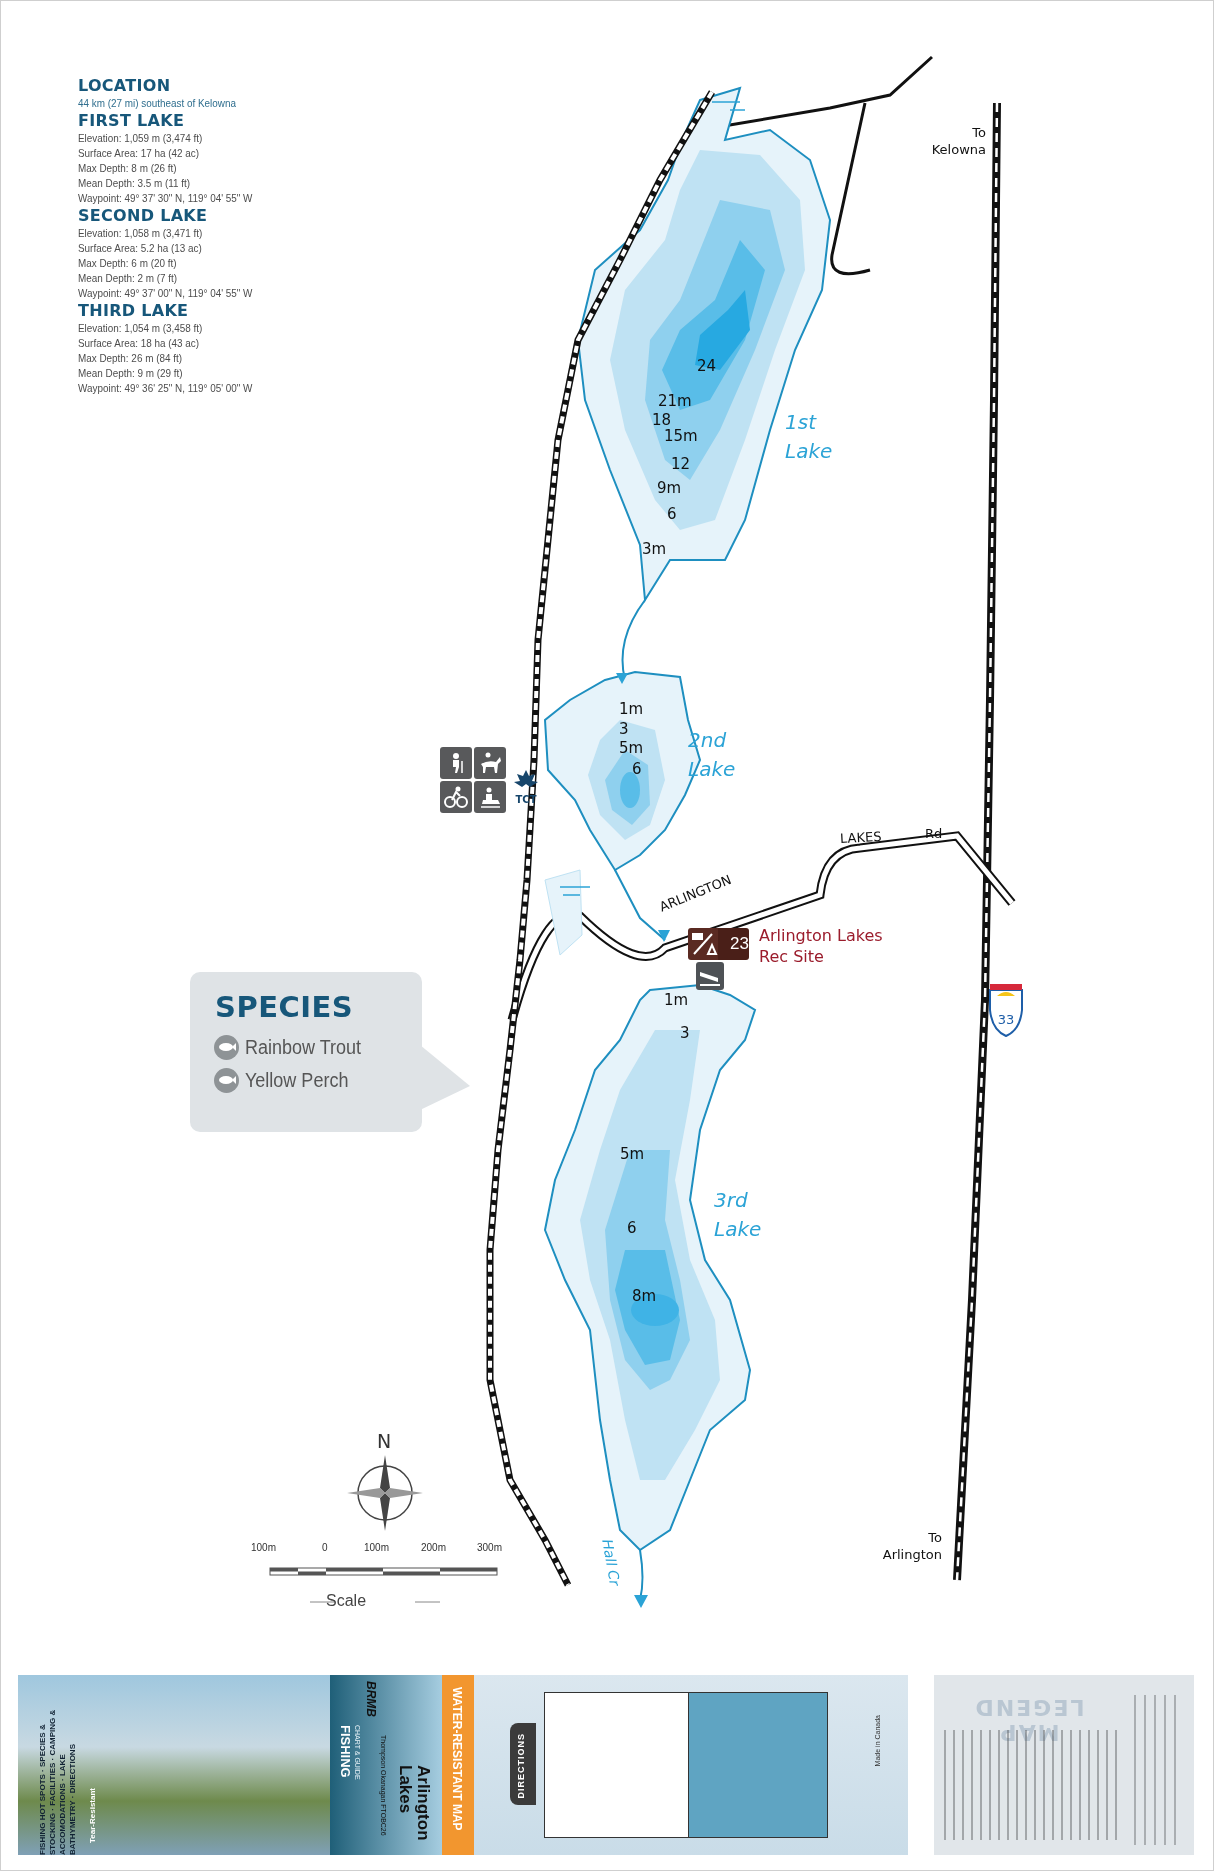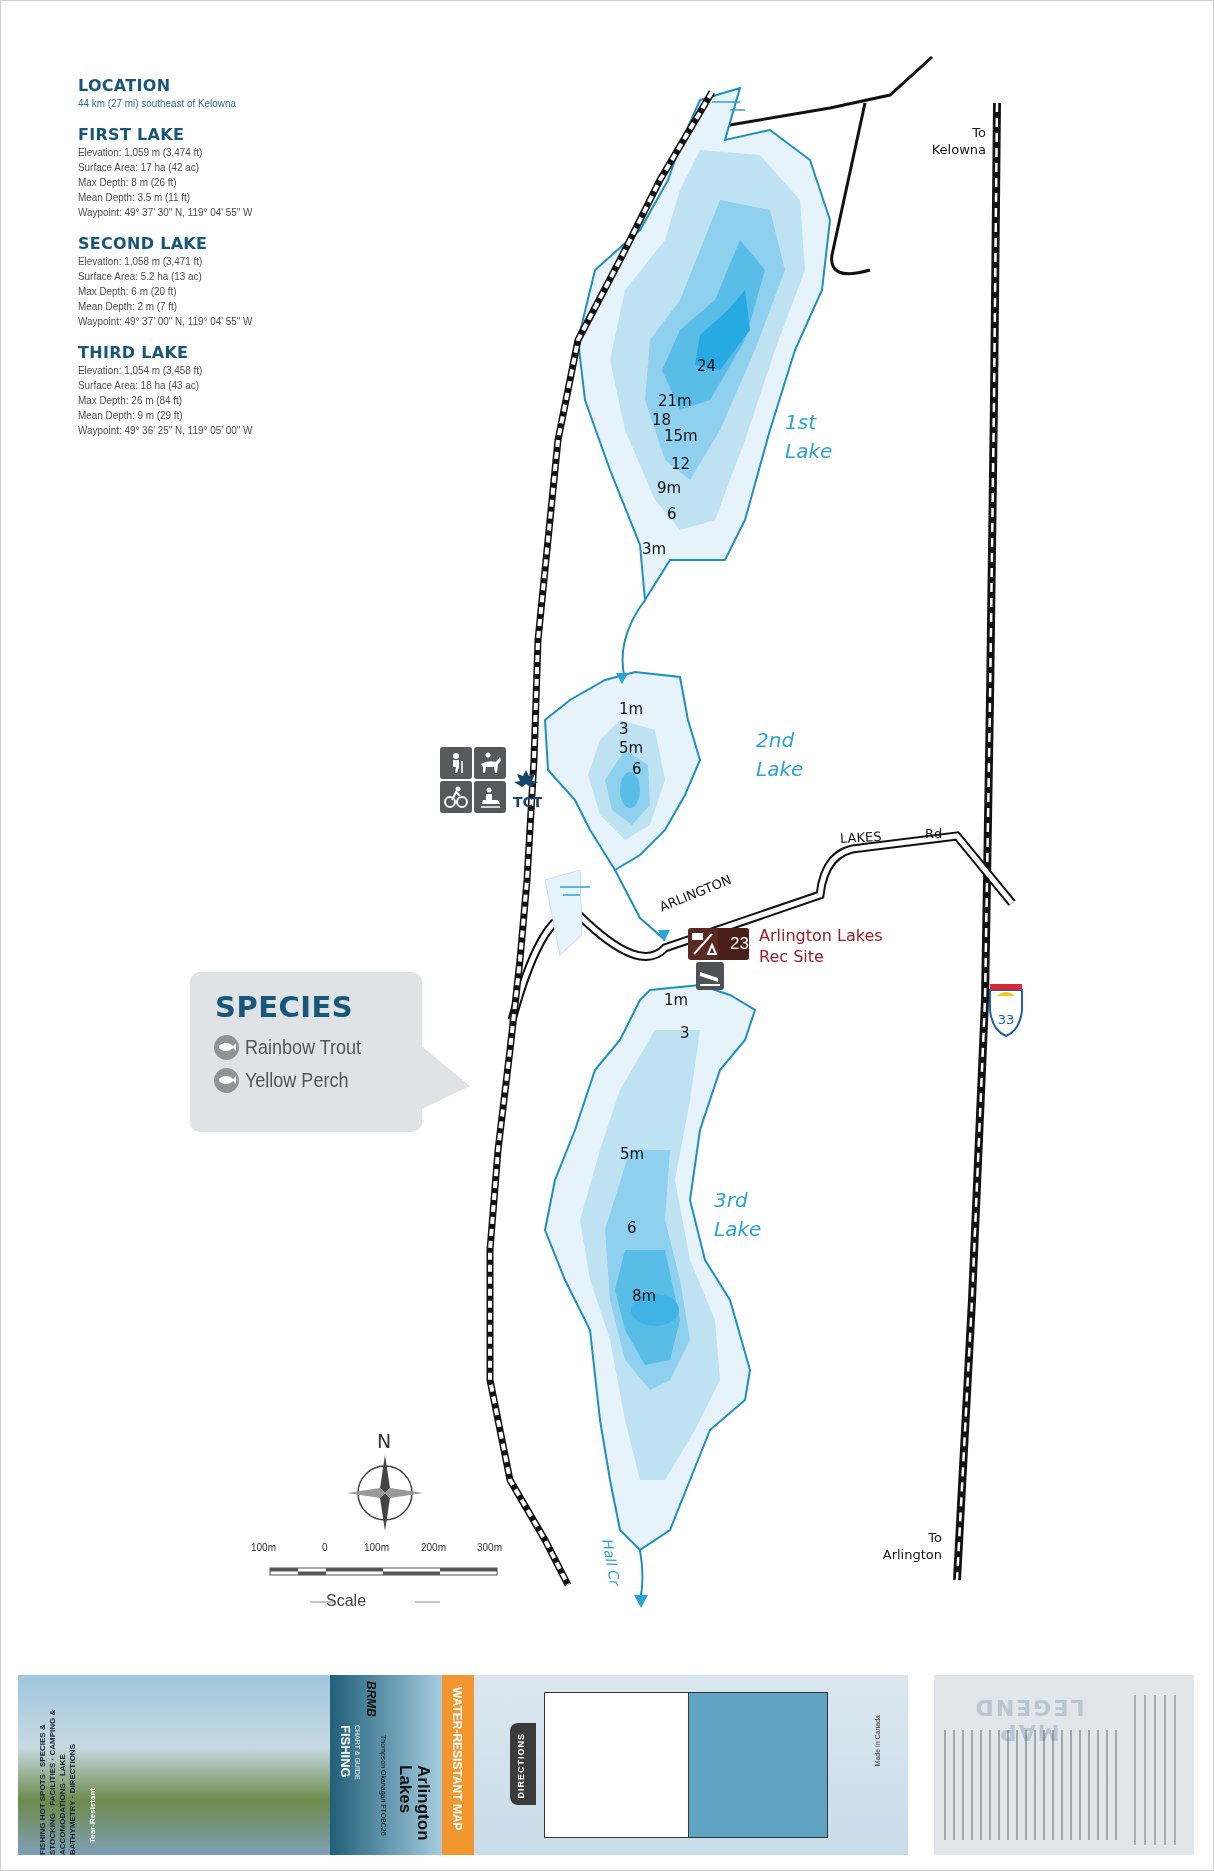--- a/index.html
+++ b/index.html
@@ -1,19 +1,19 @@
 <!DOCTYPE html>
 <html><head>
 <meta charset="utf-8">
 <style>
   html,body{margin:0;padding:0;background:#ffffff;}
   body{width:1214px;height:1871px;position:relative;overflow:hidden;font-family:"Liberation Sans",sans-serif;}
   .frame{position:absolute;left:0;top:0;width:1212px;height:1869px;border:1px solid #cfcfcf;}
   .info{position:absolute;left:78px;top:76px;width:300px;color:#555;}
-  .info .h{font-family:"DejaVu Sans",sans-serif;font-weight:bold;color:#17577a;font-size:16px;letter-spacing:0.3px;margin-top:14px;line-height:20px;}
+  .info .h{font-family:"DejaVu Sans",sans-serif;font-weight:bold;color:#17577a;font-size:16px;letter-spacing:0.3px;line-height:20px;}
   .info .h:first-child{margin-top:0;}
   .info .l{font-family:"Liberation Sans",sans-serif;font-size:11px;color:#4d4d4d;line-height:15px;transform:scaleX(0.9);transform-origin:left;white-space:nowrap;}
   .info .loc{color:#2f6e8e;}
   svg.map{position:absolute;left:0;top:0;}
   .lbl{position:absolute;font-family:"DejaVu Sans",sans-serif;}
   .depth{position:absolute;font-family:"DejaVu Sans",sans-serif;font-size:15px;color:#111;}
   .lake-name{position:absolute;font-family:"DejaVu Sans",sans-serif;font-style:italic;font-size:20px;color:#2ba3d6;line-height:29px;}
   .black-lbl{position:absolute;font-family:"DejaVu Sans",sans-serif;font-size:13px;color:#111;text-align:right;line-height:17px;}
   .species{position:absolute;left:190px;top:972px;width:232px;height:160px;background:#dfe3e6;border-radius:10px;}
   .species .t{position:absolute;left:25px;top:18px;font-family:"DejaVu Sans",sans-serif;font-weight:bold;font-size:29px;color:#17577a;letter-spacing:0.5px;}
@@ -21,21 +21,21 @@
   .species .fish{width:25px;height:25px;border-radius:50%;background:#8e9396;display:flex;align-items:center;justify-content:center;margin-right:6px;}
   .species .nm{font-family:"Liberation Sans",sans-serif;font-size:20px;color:#555;transform:scaleX(0.9);transform-origin:left;white-space:nowrap;}
   .recsite{position:absolute;left:759px;top:925px;font-family:"DejaVu Sans",sans-serif;font-size:16px;color:#9b1c2c;line-height:21px;}
   .rec-badge{position:absolute;left:688px;top:928px;width:56px;height:32px;background:#5a2a22;border-radius:3px;display:flex;}
   .rec-badge .ic{width:30px;height:32px;}
   .rec-badge .num{flex:1;background:#4a1f18;color:#fff;font-family:"Liberation Sans",sans-serif;font-size:17px;display:flex;align-items:center;justify-content:center;border-radius:0 3px 3px 0;padding-left:12px;}
   .boat-badge{position:absolute;left:696px;top:962px;width:28px;height:28px;background:#4e5256;border-radius:3px;}
   .trail-icons{position:absolute;left:440px;top:747px;width:68px;height:66px;display:grid;grid-template-columns:32px 32px;grid-template-rows:32px 32px;gap:2px;}
   .trail-icons div{background:#58595b;border-radius:3px;display:flex;align-items:center;justify-content:center;}
   .tct{position:absolute;left:513px;top:770px;width:26px;text-align:center;}
-  .tct .t{font-family:"DejaVu Sans",sans-serif;font-weight:bold;font-size:14px;color:#17466b;}
+  .tct .t{font-family:"DejaVu Sans",sans-serif;font-weight:bold;font-size:10px;color:#17466b;}
   .compass-n{position:absolute;left:377px;top:1430px;font-family:"DejaVu Sans",sans-serif;font-size:19px;color:#333;}
   .scale-lbls{position:absolute;top:1542px;font-family:Liberation Sans, sans-serif;font-size:10px;color:#333;text-align:right;}
   .scale-word{position:absolute;left:326px;top:1592px;font-family:"Liberation Sans",sans-serif;font-size:16px;color:#444;}
   .strip{position:absolute;top:1675px;height:180px;}
   .panel1{left:18px;width:312px;background:linear-gradient(180deg,#9fc7de 0%,#c8d9e2 40%,#6e8a4c 70%,#7fa0b6 100%);}
   .panel1 .vt{position:absolute;left:20px;top:24px;writing-mode:vertical-rl;transform:rotate(180deg);font-size:8px;color:#123;font-weight:bold;line-height:10px;}
   .panel1 .tr{position:absolute;left:70px;bottom:12px;writing-mode:vertical-rl;transform:rotate(180deg);font-size:8px;color:#fff;font-weight:bold;}
   .panel2{left:330px;width:112px;background:linear-gradient(90deg,#1f5f78,#a6cde0);}
   .panel2 .fish-t{position:absolute;left:8px;top:50px;writing-mode:vertical-rl;color:#fff;font-weight:bold;font-size:13px;}
   .panel2 .fish-s{position:absolute;left:24px;top:50px;writing-mode:vertical-rl;color:#e8f3f8;font-size:7px;}
@@ -180,21 +180,21 @@
 <div class="depth" style="left:642px;top:540px;">3m</div>
 <div class="lake-name" style="left:785px;top:408px;">
   <div>1st</div>
     <div>Lake</div>
 </div>
 
 <div class="depth" style="left:619px;top:700px;">1m</div>
 <div class="depth" style="left:619px;top:720px;">3</div>
 <div class="depth" style="left:619px;top:739px;">5m</div>
 <div class="depth" style="left:632px;top:760px;">6</div>
-<div class="lake-name" style="left:756px;top:726px;">
+<div class="lake-name" style="left:688px;top:726px;">
   <div>2nd</div>
     <div>Lake</div>
 </div>
 
 <div class="depth" style="left:664px;top:991px;">1m</div>
 <div class="depth" style="left:680px;top:1024px;">3</div>
 <div class="depth" style="left:620px;top:1145px;">5m</div>
 <div class="depth" style="left:627px;top:1219px;">6</div>
 <div class="depth" style="left:632px;top:1287px;">8m</div>
 <div class="lake-name" style="left:714px;top:1186px;">

